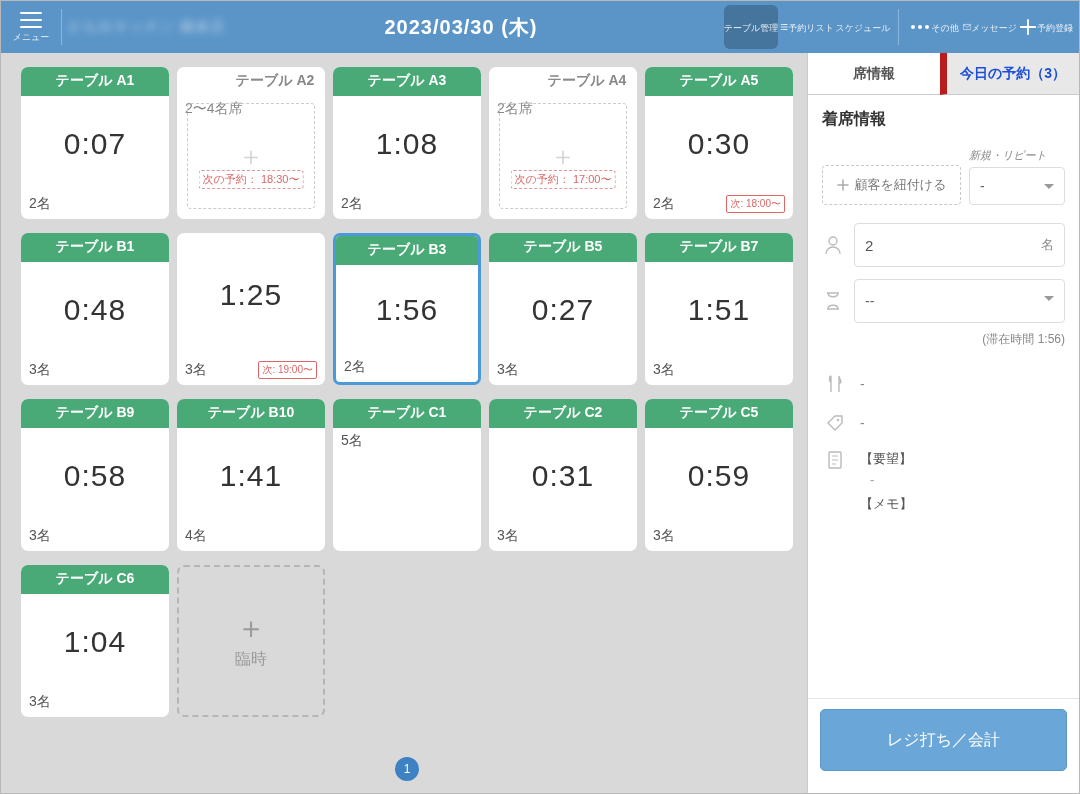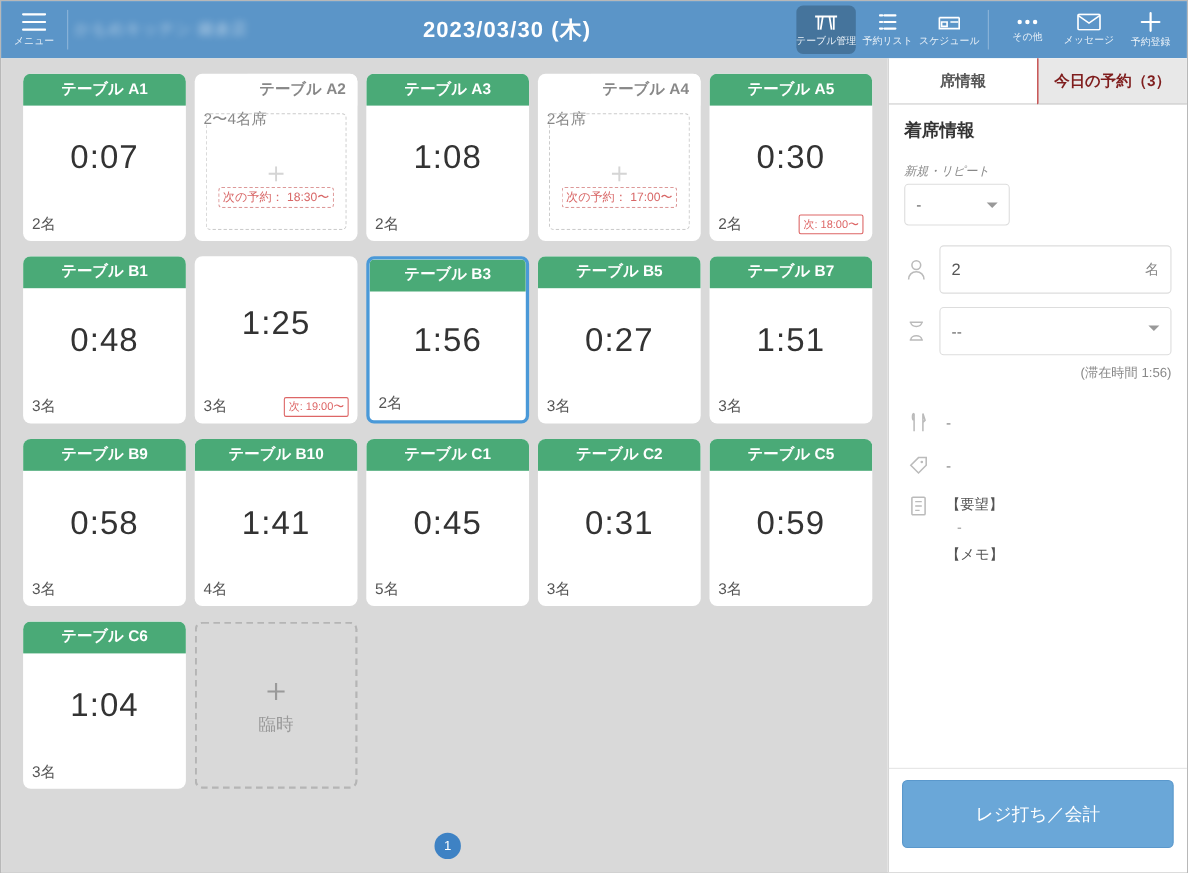--- a/index.html
+++ b/index.html
@@ -7,21 +7,21 @@
   .app { width: 1080px; height: 794px; display: flex; flex-direction: column; background: #fff; border: 1px solid #b8b8b8; }
   
   .hdr { height: 52px; background: #5b95c8; display: flex; align-items: center; color: #fff; padding: 0 6px; }
   .hdr-menu { width: 48px; text-align: center; }
   .hdr-menu svg { display:block; margin: 0 auto 2px; }
   .hdr-menu .lbl { font-size: 9px; color: #e5eef7; }
   .hdr-divider { width: 1px; height: 36px; background: rgba(255,255,255,.3); margin: 0 6px; }
   .hdr-title { flex: 1; text-align: center; font-size: 20px; font-weight: 600; letter-spacing: 1px; margin-left: -40px; }
   .hdr-shop { width: 170px; color: rgba(255,255,255,.35); font-size: 14px; font-weight:600; letter-spacing:1px; filter: blur(3.5px); }
   .hdr-tools { display: flex; gap: 2px; align-items: center; }
-  .hdr-tool { width: 54px; height: 44px; border-radius: 6px; display: flex; flex-direction: column; align-items: center; justify-content: center; cursor: pointer; }
+  .hdr-tool { width: 54px; height: 44px; border-radius: 6px; display: flex; flex-direction: row; align-items: center; justify-content: center; cursor: pointer; }
   .hdr-tool.active { background: #45749c; }
   .hdr-tool .lbl { font-size: 9px; color: #e9f1f8; margin-top: 2px; white-space: nowrap; }
   
   .body { flex: 1; display: flex; min-height: 0; }
   
   .floor { flex: 1; background: #d9d9d9; padding: 14px 14px 8px 20px; display: flex; flex-direction: column; }
   .grid { display: grid; grid-template-columns: repeat(5, 148px); column-gap: 8px; row-gap: 14px; }
   .card { height: 152px; border-radius: 7px; background: #fff; display: flex; flex-direction: column; position: relative; overflow: hidden; }
   .card.selected { border: 3px solid #4a99d8; }
   .card-head { background: #4aaa77; color: #fff; font-size: 14px; font-weight: 600; text-align: center; padding: 5px 0 6px; }
@@ -38,21 +38,21 @@
   
   .card.temp { background: transparent; border: 2px dashed #b5b5b5; display:flex; align-items:center; justify-content:center; flex-direction:column; color:#9a9a9a; }
   .card.temp .plus { font-size: 30px; font-weight: 300; line-height: 1; }
   .card.temp .tlabel { font-size: 16px; margin-top: 6px; }
   .pager { display: flex; justify-content: center; margin-top: auto; padding: 8px 0 4px; }
   .pager .dot { width: 24px; height: 24px; border-radius: 50%; background: #3e82c4; color: #fff; font-size: 12px; display: flex; align-items: center; justify-content: center; }
   
   .side { width: 280px; background: #fff; border-left: 1px solid #ccc; display: flex; flex-direction: column; }
   .tabs { display: flex; height: 42px; }
   .tab { flex: 1; display: flex; align-items: center; justify-content: center; font-size: 14px; font-weight: 600; color: #555; border-bottom: 1px solid #ccc; cursor: pointer; }
-  .tab.inactive { background: #e8e8e8; color: #7f1d1d; border-left: 1px solid #b91c1c; }
+  .tab.inactive { background: #e8e8e8; color: #1d4ed8; border-left: 7px solid #b91c1c; }
   .side-body { flex: 1; overflow: auto; padding: 14px 14px 6px; }
   .side-h { font-size: 16px; font-weight: 700; color: #333; margin-bottom: 18px; }
   .row { display: flex; align-items: center; gap: 10px; margin-bottom: 12px; }
   .link-cust-row { display:flex; gap:8px; align-items:flex-end; margin-bottom:18px; }
   .link-cust { flex:1; border: 1px dashed #c9c9c9; border-radius: 4px; padding: 10px 8px; font-size: 13px; color: #777; display: flex; align-items: center; gap: 6px; cursor: pointer; justify-content:center; }
   .sel-wrap { display:flex; flex-direction:column; align-items:stretch; }
   .sel-lbl { font-size: 11px; color: #888; margin-bottom: 4px; text-align:left;font-style:italic; }
   .select { border: 1px solid #ddd; border-radius: 4px; height: 38px; min-width: 96px; padding: 0 26px 0 10px; font-size: 14px; color: #666; display: flex; align-items: center; position: relative; cursor: pointer; background:#fff;}
   .select:after { content: ""; position: absolute; right: 10px; top: 16px; border: 5px solid transparent; border-top-color: #999; }
   .input { border: 1px solid #ddd; border-radius: 4px; height: 44px; flex: 1; padding: 0 10px; font-size: 15px; color: #555; display: flex; align-items: center; justify-content: space-between; }
@@ -238,23 +238,20 @@
             <div class="card-head">テーブル B10</div>
             <div class="card-body">
               <div class="card-time">1:41</div>
             </div>
             <div class="card-foot">
               <span class="">4名</span>
             </div>
           </div>
           <div class="card">
             <div class="card-head">テーブル C1</div>
-            <div class="card-body">
-              <div class="card-time">0:45</div>
-            </div>
             <div class="card-foot">
               <span class="">5名</span>
             </div>
           </div>
           <div class="card">
             <div class="card-head">テーブル C2</div>
             <div class="card-body">
               <div class="card-time">0:31</div>
             </div>
             <div class="card-foot">
@@ -291,20 +288,26 @@
 
     <div class="side">
       <div class="tabs">
         <div class="tab">席情報</div>
         <div class="tab inactive">今日の予約（3）</div>
       </div>
       <div class="side-body">
         <div class="side-h">着席情報</div>
 
         <div class="link-cust-row">
+          <div class="link-cust">
+            <svg width="12" height="12" viewBox="0 0 12 12">
+                <path d="M6 1v10M1 6h10" stroke="#aaa" stroke-width="1.5" stroke-linecap="round"></path>
+              </svg>
+            <span>顧客を紐付ける</span>
+          </div>
           <div class="sel-wrap">
             <div class="sel-lbl">新規・リピート</div>
             <div class="select">
                 <span>-</span>
               </div>
           </div>
         </div>
 
         <div class="row">
           <div class="icon-col">

